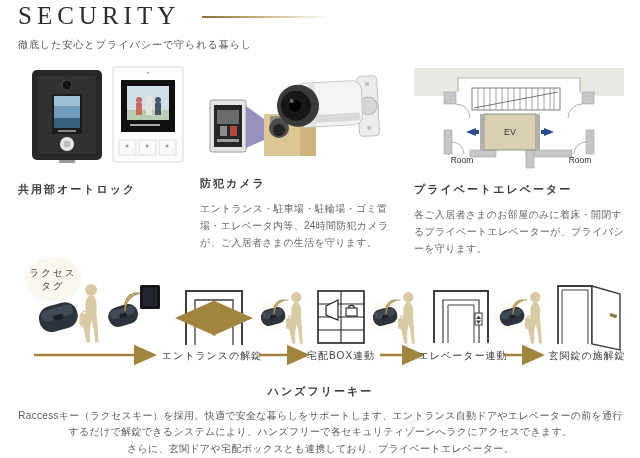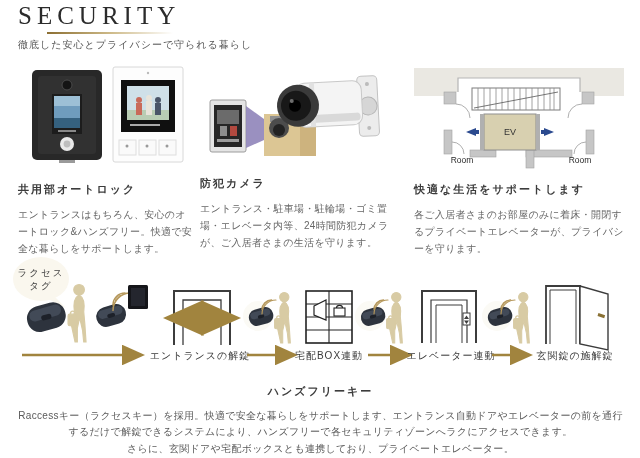--- a/index.html
+++ b/index.html
@@ -1,40 +1,40 @@
 <!DOCTYPE html>
 <html><head>
 <meta charset="utf-8">
 <style>
   * { margin:0; padding:0; box-sizing:border-box; }
   html,body { background:#fff; }
   body { font-family:"Liberation Sans","DejaVu Sans",sans-serif; color:#3c3c3c; }
   .page { position:relative; width:640px; height:458px; background:#fff; overflow:hidden; }
 
   
-  .hdr { position:absolute; left:18px; top:2px; display:flex; align-items:center;flex-direction:column; }
+  .hdr { position:absolute; left:18px; top:2px; display:flex; align-items:center; }
   .title { font-family:"Liberation Serif","DejaVu Serif",serif; font-size:25px; font-weight:400;
            letter-spacing:5px; color:#2b2b2b; }
   .title-line { width:126px; height:2px; margin-left:22px; margin-top:2px;
                 background:linear-gradient(to right,#8c6f33,#cdb987,rgba(255,255,255,0)); }
   .subtitle { position:absolute; left:18px; top:38px; font-size:10px; color:#555; letter-spacing:1px; }
 
   
   .features { position:absolute; left:18px; top:60px; width:620px; display:flex; }
   .feature { display:flex; flex-direction:column; }
   .f1 { width:178px; margin-right:4px; }
   .f2 { width:192px; margin-right:22px; }
   .f3 { width:210px; }
   .f-img { height:112px; display:flex; align-items:center; justify-content:center; }
   .f-head { font-size:11px; font-weight:700; color:#3c3c3c; letter-spacing:2px; margin-top:10px; }
   .f2 .f-head { margin-top:4px; }
   .f-body { font-size:10px; color:#666; line-height:1.7; letter-spacing:0.3px; margin-top:9px; }
 
   
-  .flow { position:absolute; left:0; top:256px; width:540px; height:122px; }
+  .flow { position:absolute; left:12px; top:256px; width:540px; height:122px; }
   .flow svg { display:block; }
   .flow-label { font-size:10px; fill:#3a3a3a; letter-spacing:1px;
                 font-family:"Liberation Sans","DejaVu Sans",sans-serif; }
   .bubble-label { font-size:9.5px; fill:#444; letter-spacing:2px;
                   font-family:"Liberation Sans","DejaVu Sans",sans-serif; }
 
   
   .handsfree { position:absolute; left:18px; top:384px; width:605px;text-align:center; }
   .hf-head { font-size:11px; font-weight:700; letter-spacing:2px; color:#3c3c3c; }
   .hf-body { font-size:10px; color:#5a5a5a; line-height:1.55; letter-spacing:0.3px; margin-top:9px; }
@@ -91,21 +91,20 @@
               <rect x="121" y="78" width="17" height="15"></rect>
               <rect x="141" y="78" width="17" height="15"></rect>
             </g>
             <circle cx="109" cy="84" r="1.5" fill="#9a9a9a"></circle>
             <circle cx="129" cy="84" r="1.5" fill="#9a9a9a"></circle>
             <circle cx="149" cy="84" r="1.5" fill="#9a9a9a"></circle>
           </g>
         </svg>
       </div>
       <div class="f-head">共用部オートロック</div>
-      <div class="f-body">エントランスはもちろん、安心のオートロック&amp;ハンズフリー。快適で安全な暮らしをサポートします。</div>
     </div>
 
     <div class="feature f2">
       <div class="f-img">
         <svg width="192" height="112" viewBox="0 0 192 112">
 
           <g>
             <rect x="10" y="40" width="36" height="52" rx="2" fill="#e4e4e4" stroke="#9c9c9c" stroke-width="1"></rect>
             <rect x="14" y="45" width="28" height="42" fill="#262626"></rect>
             <rect x="17" y="50" width="22" height="14" fill="#6b6b6b"></rect>
@@ -200,21 +199,21 @@
           <g fill="#2b4a8f">
             <polygon points="62,66 62,74 52,70"></polygon>
               <rect x="60" y="68" width="5" height="4"></rect>
             <polygon points="130,66 130,74 140,70"></polygon>
               <rect x="127" y="68" width="5" height="4"></rect>
           </g>
           <text class="svg-text" x="48" y="101" text-anchor="middle" font-size="8.5" fill="#2a2a2a">Room</text>
           <text class="svg-text" x="166" y="101" text-anchor="middle" font-size="8.5" fill="#2a2a2a">Room</text>
         </svg>
       </div>
-      <div class="f-head">快適な生活をサポートします</div>
+      <div class="f-head">プライベートエレベーター</div>
       <div class="f-body">各ご入居者さまのお部屋のみに着床・開閉するプライベートエレベーターが、プライバシーを守ります。</div>
     </div>
   </div>
 
   <div class="flow">
     <svg width="640" height="122" viewBox="0 0 640 122">
       <defs>
         <g id="person">
           <circle cx="13" cy="5" r="4.6"></circle>
           <path d="M13 9.5 C9 11.5 8 17 9 24 L6.5 36 L9.5 50 L11.5 50 L11.5 38 L13.5 29 L16 40 L17 50 L19 50 L18 35 L17 24 C18 16.5 17 11.5 13 9.5 Z"></path>

